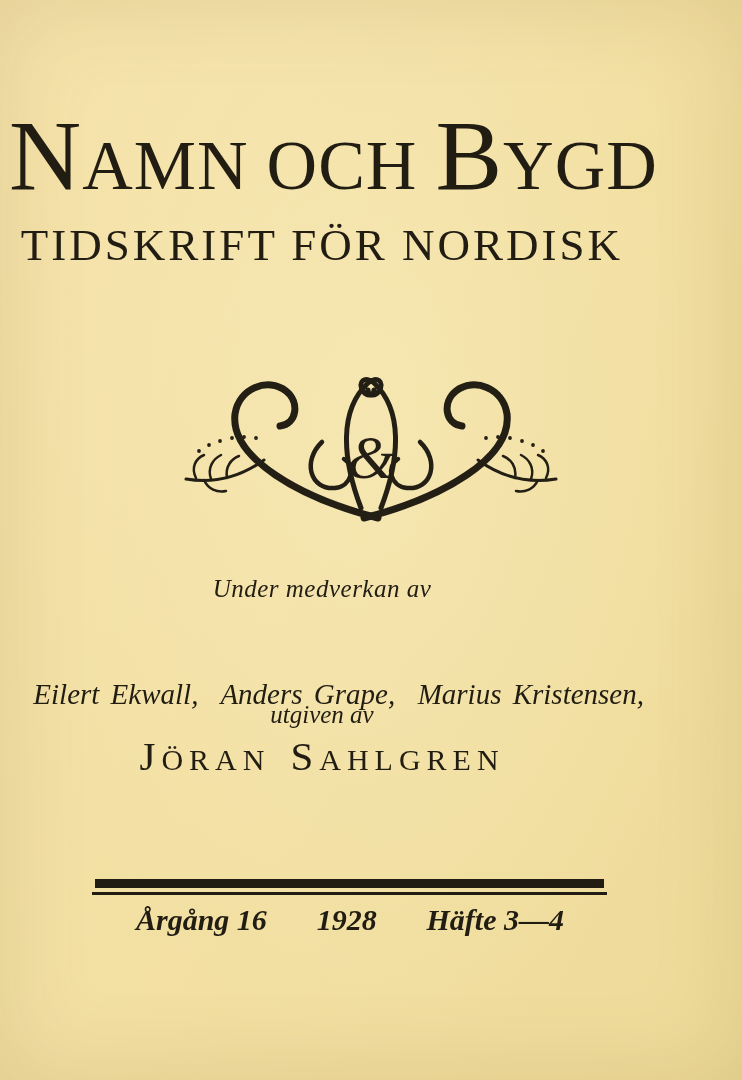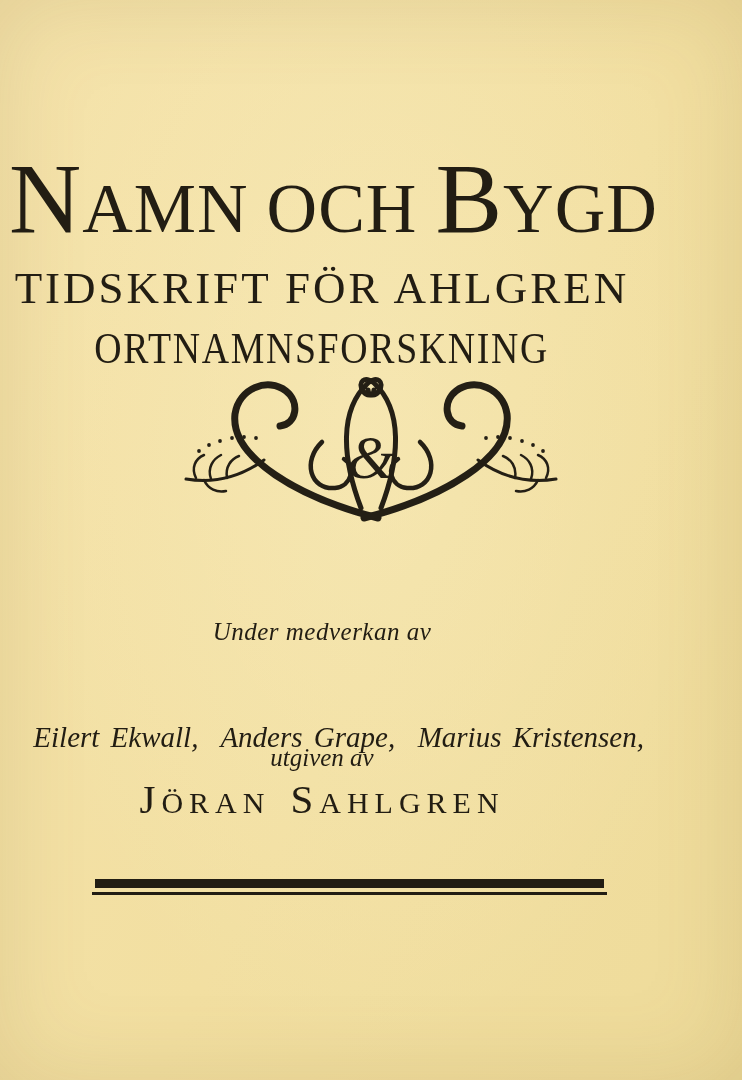--- a/index.html
+++ b/index.html
@@ -8,21 +8,21 @@
     width:742px;height:1080px;
     margin:0 auto;
     background:
       radial-gradient(ellipse at 50% 40%, rgba(255,250,220,0.25), rgba(0,0,0,0) 70%),
       linear-gradient(118deg,#f5e3ab 0%, #f2dfa1 55%, #eedb9a 100%);
     box-shadow: inset 0 0 90px rgba(130,100,35,0.16);
     overflow:hidden;
     color:#221d13;
     font-family:"Liberation Serif","DejaVu Serif",serif;
   }
-  .block{position:absolute;left:0;width:644px;text-align:center;margin-top:43px;}
+  .block{position:absolute;left:0;width:644px;text-align:center;}
 
   
   .title{top:106px;line-height:1;font-size:70px;letter-spacing:1px;white-space:nowrap;}
   .title .word{margin:0 9px;}
   .title .big{font-size:100px;}
 
   
   .subtitle{top:215px;font-size:45px;line-height:60px;letter-spacing:3px;}
   .subtitle .l2{display:inline-block;transform:scaleX(0.84);transform-origin:50% 50%;letter-spacing:2px;}
 
@@ -53,22 +53,21 @@
 </head>
 <body>
 
 <div class="page">
 
   <div class="block title">
     <span class="word"><span class="big">N</span><span>AMN</span></span><span class="word">OCH</span><span class="word"><span class="big">B</span><span>YGD</span></span>
   </div>
 
   <div class="block subtitle">
-    <div>TIDSKRIFT FÖR AHLGREN</div>
-    <div><span class="l2">ORTNAMNSFORSKNING</span></div>
+    <div>TIDSKRIFT FÖR NORDISK</div>
   </div>
 
   <svg class="ornament" viewBox="0 0 398 158" aria-hidden="true">
     <g stroke="#241f15" fill="none" stroke-linecap="round">
 
       <path d="M206,152 C128,132 58,92 63,48 C67,22 96,11 114,25 C128,36 125,58 108,60" stroke-width="7"></path>
       <path d="M192,152 C270,132 340,92 335,48 C331,22 302,11 284,25 C270,36 273,58 290,60" stroke-width="7"></path>
 
       <path d="M189,142 C170,92 167,44 196,17 C205,9 213,16 207,25 C203,31 196,30 196,24" stroke-width="5"></path>
       <path d="M209,142 C228,92 231,44 202,17 C193,9 185,16 191,25 C195,31 202,30 202,24" stroke-width="5"></path>
@@ -115,14 +114,19 @@
   </div>
 
   <div class="block ital pub-intro">utgiven av</div>
   <div class="block editor">
     <span class="word"><span class="big">J</span><span>ÖRAN</span></span><span class="word"><span class="big">S</span><span>AHLGREN</span></span>
   </div>
 
   <div class="rule rule-thick"></div>
   <div class="rule rule-thin"></div>
 
+  <div class="footer">
+    <span>Årgång 16</span>
+    <span>1928</span>
+    <span>Häfte 3—4</span>
+  </div>
 
 </div>
 
 </body></html>

